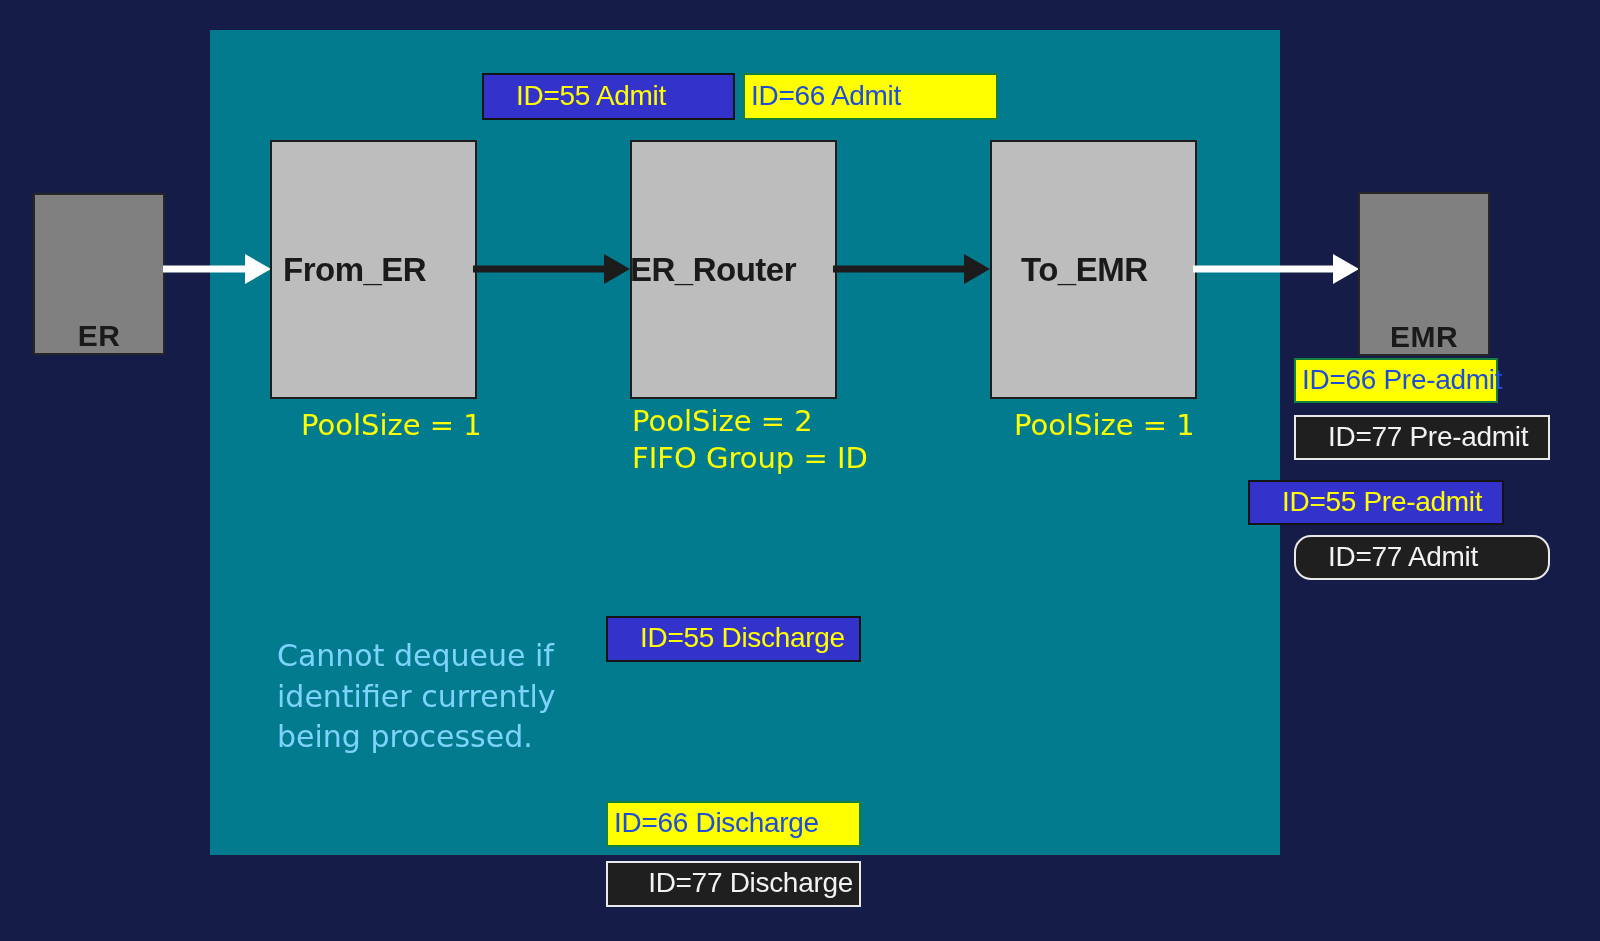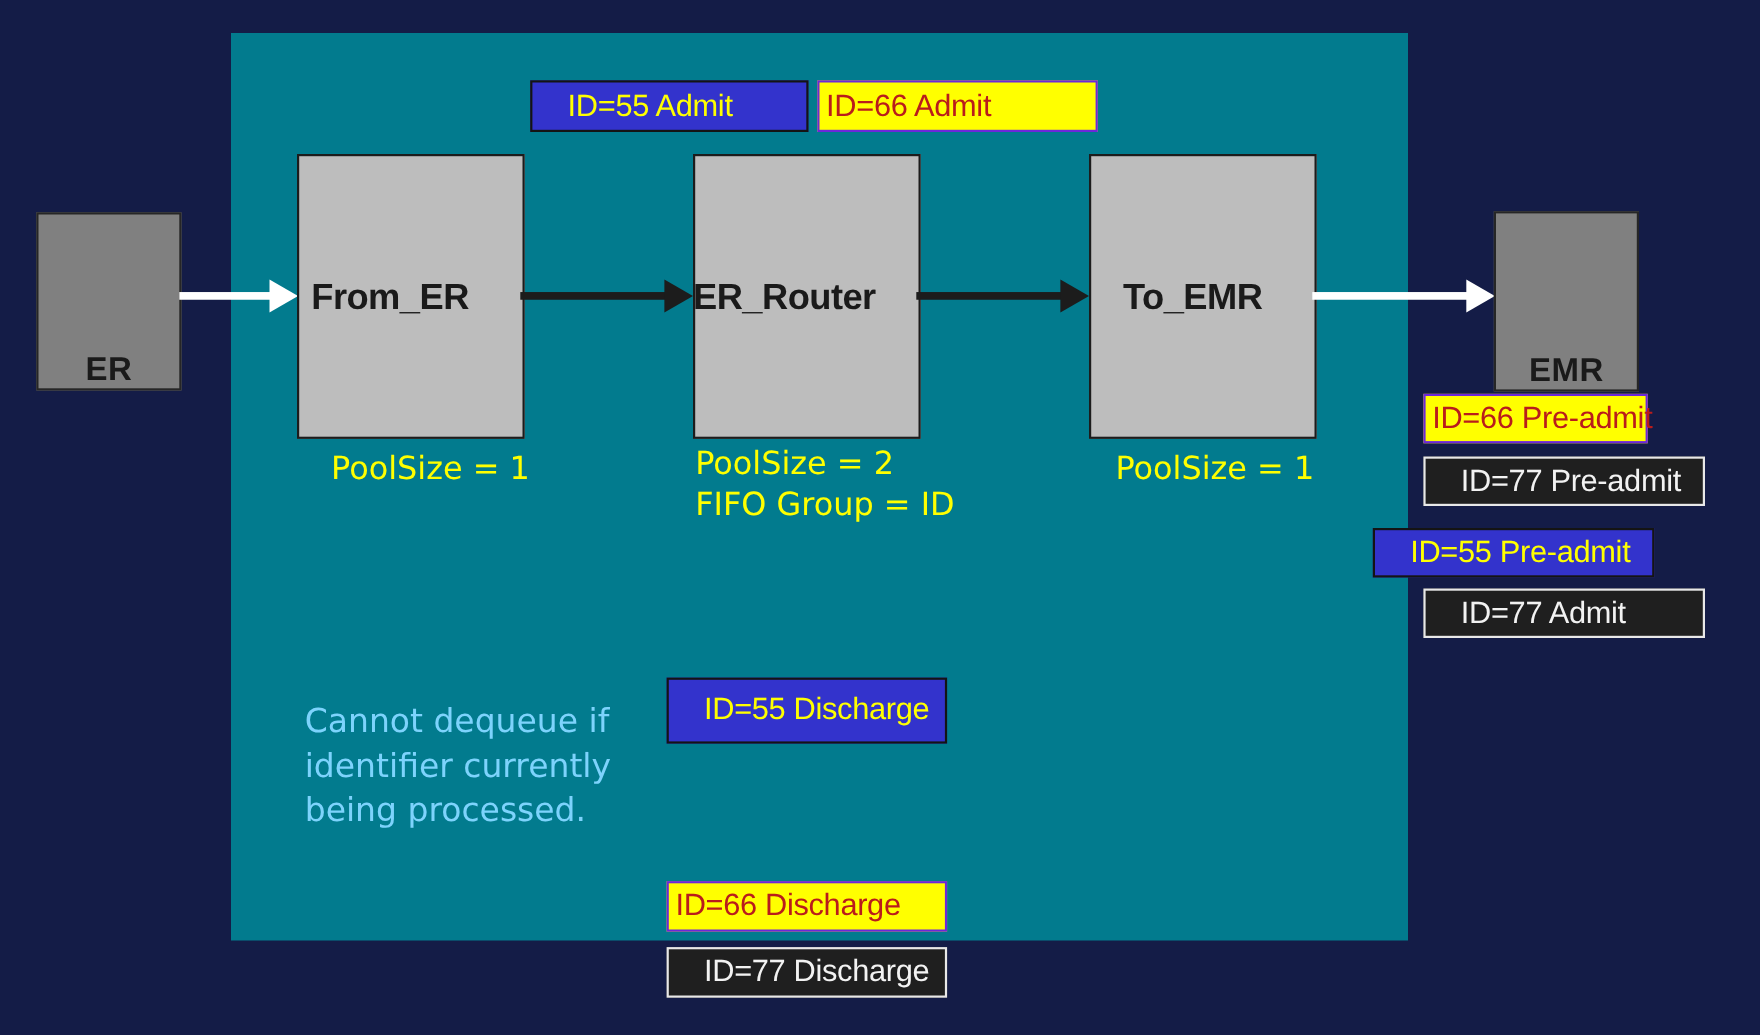--- a/index.html
+++ b/index.html
@@ -102,21 +102,21 @@
     position: absolute;
     box-sizing: border-box;
     display: flex;
     align-items: center;
     font-size: 28px;
     padding: 3px 6px 5px 6px;
     white-space: nowrap;
     letter-spacing: -0.3px;
   }
   .msg-blue  { background: #3333cc; color: #ffff00; border: 2px solid #141414; padding-left: 32px; }
-  .msg-yellow{ background: #ffff00; color: #b91c1c; border: 2px solid #6d28d9; }
+  .msg-yellow{ background: #ffff00; color: #1d4ed8; border: 2px solid #15803d; }
   .msg-black { background: #1f1f1f; color: #f2f2f2; border: 2px solid #e8e8e8; padding-left: 32px; }
 </style>
 </head>
 <body>
 
 <div id="canvas">
 
   <div id="engine-panel"></div>
 
   <div class="ext-box" style="left:33px; top:193px; width:128px; height:158px;">
@@ -169,34 +169,34 @@
 
   <div class="msg msg-yellow" style="left:1294px; top:358px; width:204px; height:45px;">
     <span>ID=66 Pre-admit</span>
   </div>
   <div class="msg msg-black" style="left:1294px; top:415px; width:256px; height:45px;">
     <span>ID=77 Pre-admit</span>
   </div>
   <div class="msg msg-blue" style="left:1248px; top:480px; width:256px; height:45px;">
     <span>ID=55 Pre-admit</span>
   </div>
-  <div class="msg msg-black" style="left:1294px; top:535px; width:256px; height:45px;">
+  <div class="msg msg-black" style="left:1294px; top:535px; width:256px; height:45px;border-radius:17px;">
     <span>ID=77 Admit</span>
   </div>
 
-  <div class="msg msg-blue" style="left:606px; top:616px; width:255px; height:60px;">
+  <div class="msg msg-blue" style="left:606px; top:616px; width:255px; height:46px;">
     <span>ID=55 Discharge</span>
   </div>
 
   <div class="note-label" style="left:277px; top:636px; width:290px;">
     <div>Cannot dequeue if</div>
     <div>identifier currently</div>
     <div>being processed.</div>
   </div>
 
   <div class="msg msg-yellow" style="left:606px; top:801px; width:255px; height:46px;">
     <span>ID=66 Discharge</span>
   </div>
-  <div class="msg msg-black" style="left:606px; top:861px; width:255px; height:46px;">
+  <div class="msg msg-black" style="left:606px; top:861px; width:255px; height:46px;justify-content:flex-end;">
     <span>ID=77 Discharge</span>
   </div>
 
 </div>
 
 </body></html>

